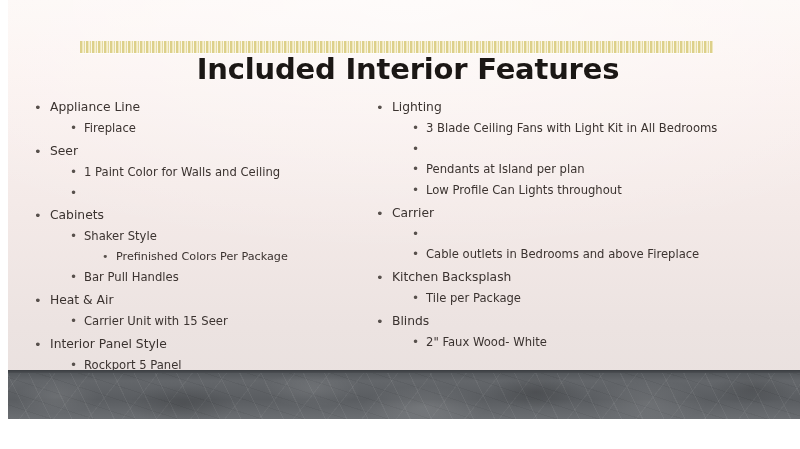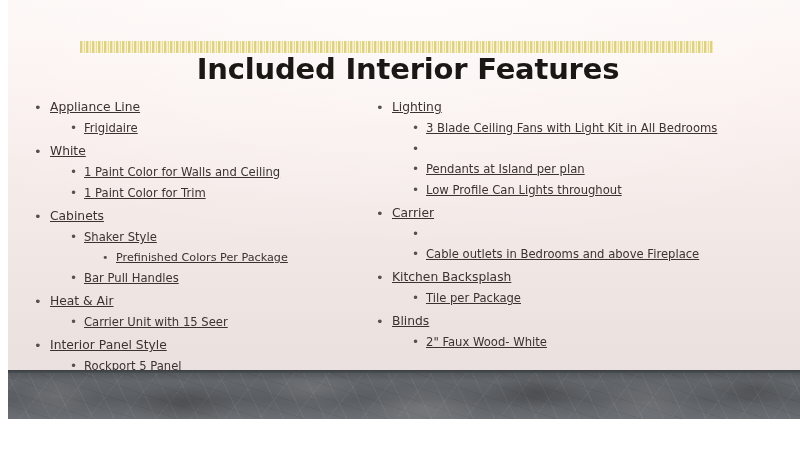--- a/index.html
+++ b/index.html
@@ -98,21 +98,20 @@
     font-family: "DejaVu Sans", sans-serif;
     white-space: nowrap;
   }
   .bullet-dot {
     flex: 0 0 auto;
     color: #57504c;
     line-height: 1;
   }
   .bullet-text {
     flex: 0 1 auto;
-    text-decoration: underline;
   }
 
   
   .lvl1 {
     font-size: 12.3px;
     margin-top: 9px;
     margin-bottom: 0;
   }
   .lvl1 .bullet-dot {
     width: 16px;
@@ -192,33 +191,32 @@
   <div id="title">Included Interior Features</div>
 
   <div id="columns">
     <div class="column" id="col-left">
         <div class="bullet-item lvl1">
           <span class="bullet-dot">•</span>
           <span class="bullet-text">Appliance Line</span>
         </div>
         <div class="bullet-item lvl2">
           <span class="bullet-dot">•</span>
-          <span class="bullet-text">Frigidaire</span>
-        </div>
-        <div class="bullet-item lvl1">
-          <span class="bullet-dot">•</span>
-          <span class="bullet-text">White</span>
+          <span class="bullet-text">Fireplace</span>
+        </div>
+        <div class="bullet-item lvl1">
+          <span class="bullet-dot">•</span>
+          <span class="bullet-text">Seer</span>
         </div>
         <div class="bullet-item lvl2">
           <span class="bullet-dot">•</span>
           <span class="bullet-text">1 Paint Color for Walls and Ceiling</span>
         </div>
         <div class="bullet-item lvl2">
           <span class="bullet-dot">•</span>
-          <span class="bullet-text">1 Paint Color for Trim</span>
         </div>
         <div class="bullet-item lvl1">
           <span class="bullet-dot">•</span>
           <span class="bullet-text">Cabinets</span>
         </div>
         <div class="bullet-item lvl2">
           <span class="bullet-dot">•</span>
           <span class="bullet-text">Shaker Style</span>
         </div>
         <div class="bullet-item lvl3">

